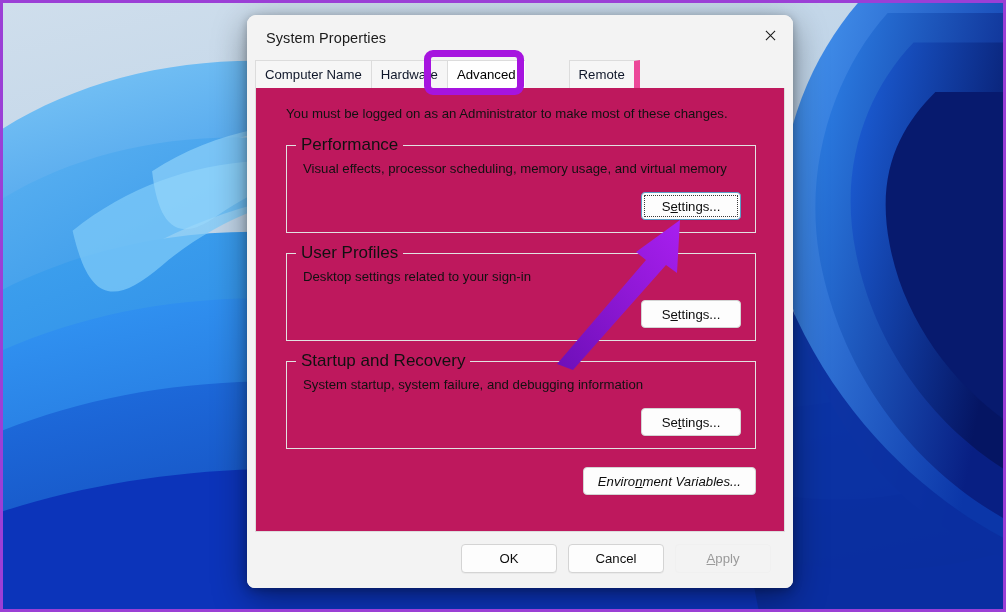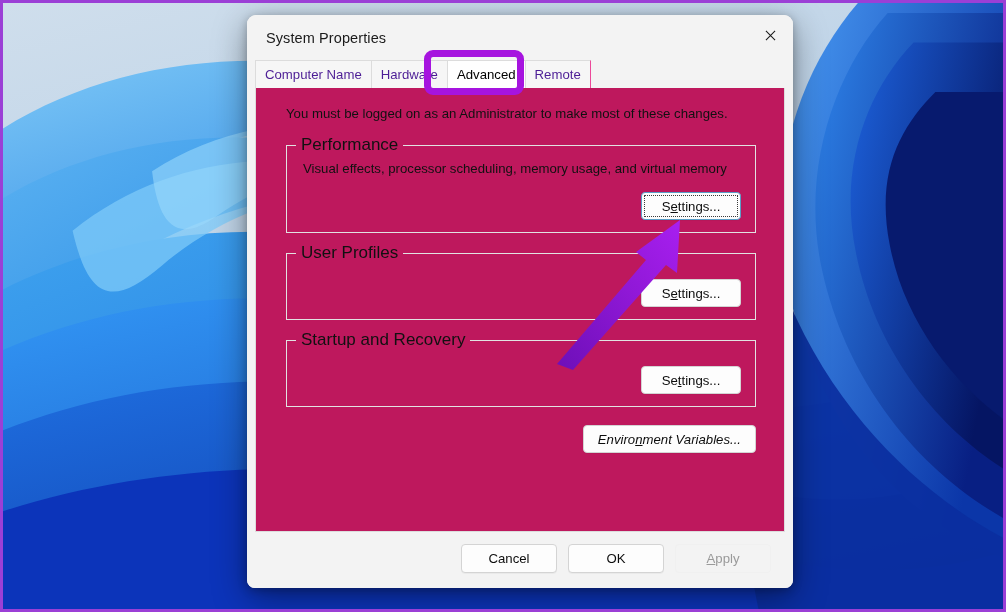--- a/index.html
+++ b/index.html
@@ -75,29 +75,29 @@
     display: flex;
     align-items: stretch;
     background: #f3f3f3;
   }
   .tab {
     position: relative;
     display: flex;
     align-items: center;
     padding: 0 9px;
     font-size: 13.2px;
-    color: #4c1d95;
+    color: #0f172a;
     background: #f6f6f6;
     border-left: 1px solid #dcdcdc;
     border-top: 1px solid #dcdcdc;
     cursor: pointer;
     white-space: nowrap;
   }
   .tab:first-child { border-left: 1px solid #dcdcdc; }
-  .tab:last-child { border-right: 1px solid #ec4899; }
+  .tab:last-child { border-right: 6px solid #ec4899; margin-left: 44px; }
   .tab.active {
     background: #ffffff;
     color: #000;
     z-index: 2;
     text-align: right;
   }
 
   
   .tab-highlight {
     position: absolute;
@@ -325,53 +325,55 @@
           <button class="btn focused">
               <span>S</span>
               <span class="acc">e</span>
               <span>ttings...</span>
             </button>
         </div>
       </fieldset>
 
       <fieldset class="group">
         <legend>User Profiles</legend>
+        <div class="group-desc">Desktop settings related to your sign-in</div>
         <div class="group-btn-row">
           <button class="btn">
               <span>S</span>
               <span class="acc">e</span>
               <span>ttings...</span>
             </button>
         </div>
       </fieldset>
 
       <fieldset class="group">
         <legend>Startup and Recovery</legend>
+        <div class="group-desc">System startup, system failure, and debugging information</div>
         <div class="group-btn-row">
           <button class="btn">
               <span>Se</span>
               <span class="acc">t</span>
               <span>tings...</span>
             </button>
         </div>
       </fieldset>
 
       <div class="env-row">
         <button class="btn wide">
             <span>Enviro</span>
             <span class="acc">n</span>
             <span>ment Variables...</span>
           </button>
       </div>
 
     </div>
 
     <div class="footer">
+      <button class="btn">OK</button>
       <button class="btn">Cancel</button>
-      <button class="btn">OK</button>
       <button class="btn disabled">
           <span class="acc">A</span>
           <span>pply</span>
         </button>
     </div>
 
   </div>
 
   <div class="tab-highlight"></div>
 

